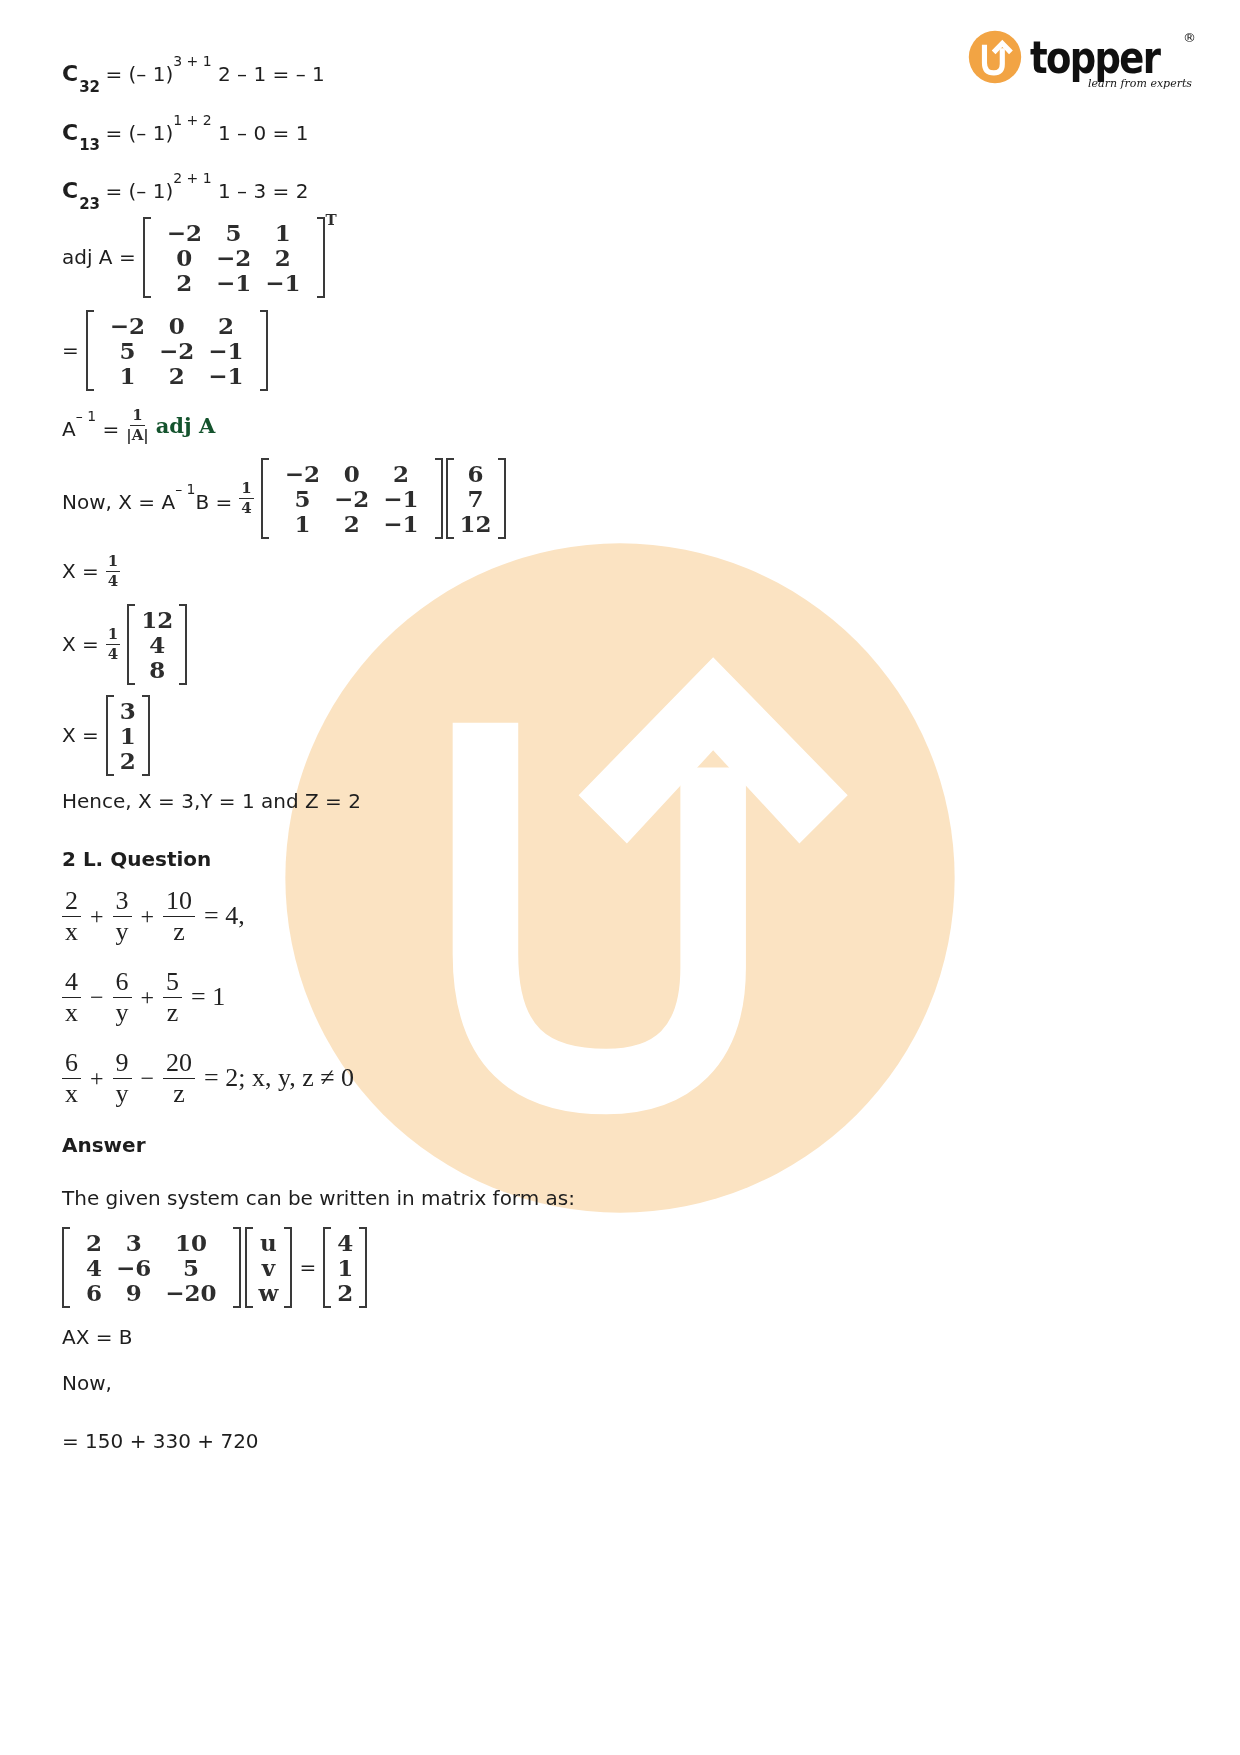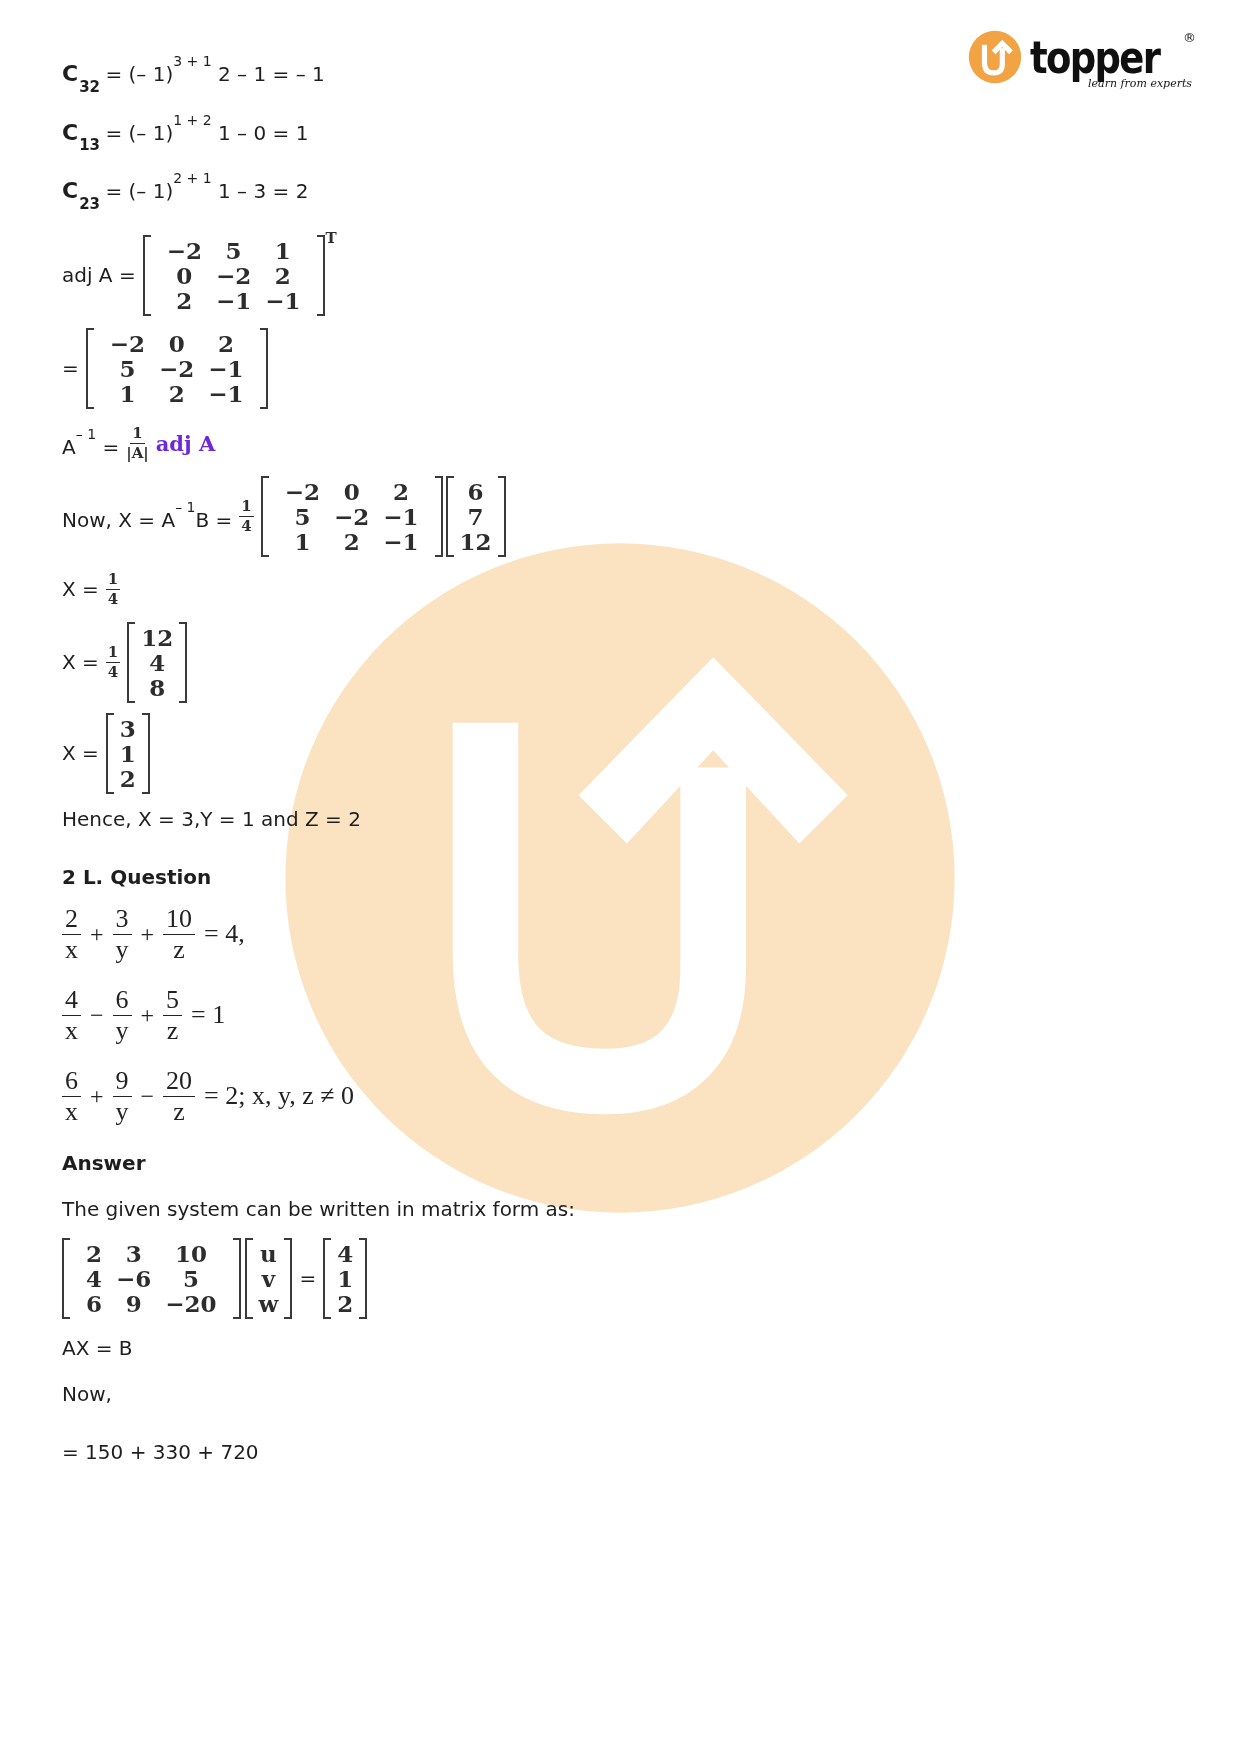--- a/index.html
+++ b/index.html
@@ -42,21 +42,21 @@
   .vec .mtable{border-spacing:4px 0;}
   .matrix-group{display:inline-flex;align-items:flex-start;}
   .mtx-sup{font-family:"DejaVu Serif",serif;font-weight:bold;font-size:15px;color:#2d2d2d;
            margin-top:-6px;margin-left:1px;}
 
   
   .sfrac{display:inline-flex;flex-direction:column;align-items:center;
          font-family:"DejaVu Serif",serif;font-weight:bold;font-size:15px;line-height:17px;color:#2d2d2d;}
   .sfrac .num{border-bottom:1.5px solid #2d2d2d;padding:0 2px 1px;}
   .sfrac .den{padding-top:1px;}
-  .serif-bold{font-family:"DejaVu Serif",serif;font-weight:bold;font-size:21px;color:#6d28d9;}
+  .serif-bold{font-family:"DejaVu Serif",serif;font-weight:bold;font-size:21px;color:#14532d;}
 
   
   .eqline{display:flex;align-items:center;gap:9px;font-family:"Liberation Serif","DejaVu Serif",serif;
           font-size:26px;color:#222;}
   .bfrac{display:inline-flex;flex-direction:column;align-items:center;line-height:28px;}
   .bfrac .num{border-bottom:1.5px solid #222;padding:0 3px 1px;}
   .bfrac .den{padding-top:1px;}
   .eq-op{font-size:24px;}
   .eq-rhs{white-space:pre;}
 </style>
@@ -89,21 +89,21 @@
     <div class="cline" style="margin-bottom:19px">
       <span class="cbase">C</span><sub class="csub">32</sub>
       <span>= (– 1)</span><sup class="csup">3 + 1</sup>
       <span>2 – 1 = – 1</span>
     </div>
     <div class="cline" style="margin-bottom:19px">
       <span class="cbase">C</span><sub class="csub">13</sub>
       <span>= (– 1)</span><sup class="csup">1 + 2</sup>
       <span>1 – 0 = 1</span>
     </div>
-    <div class="cline" style="margin-bottom:23px">
+    <div class="cline" style="margin-bottom:5px">
       <span class="cbase">C</span><sub class="csub">23</sub>
       <span>= (– 1)</span><sup class="csup">2 + 1</sup>
       <span>1 – 3 = 2</span>
     </div>
 
     <div class="row" style="margin-bottom:12px">
       <span class="body-text">adj A =</span>
       <span class="matrix-group">
         <span class="matrix">
             <span class="mtable">
@@ -298,21 +298,21 @@
           <span class="den">y</span>
         </span>
       <span class="eq-op">−</span>
       <span class="bfrac">
           <span class="num">20</span>
           <span class="den">z</span>
         </span>
       <span class="eq-rhs">= 2; x, y, z ≠ 0</span>
     </div>
 
-    <div class="bold-head" style="margin-bottom:20px">Answer</div>
+    <div class="bold-head" style="margin-bottom:27px">Answer</div>
 
     <div class="body-text" style="margin-bottom:16px">The given system can be written in matrix form as:</div>
 
     <div class="row" style="margin-bottom:16px">
       <span class="matrix" style="margin-right:-3px">
           <span class="mtable">
             <span class="mrow">
               <span class="mcell">2</span>
               <span class="mcell">3</span>
               <span class="mcell">10</span>

